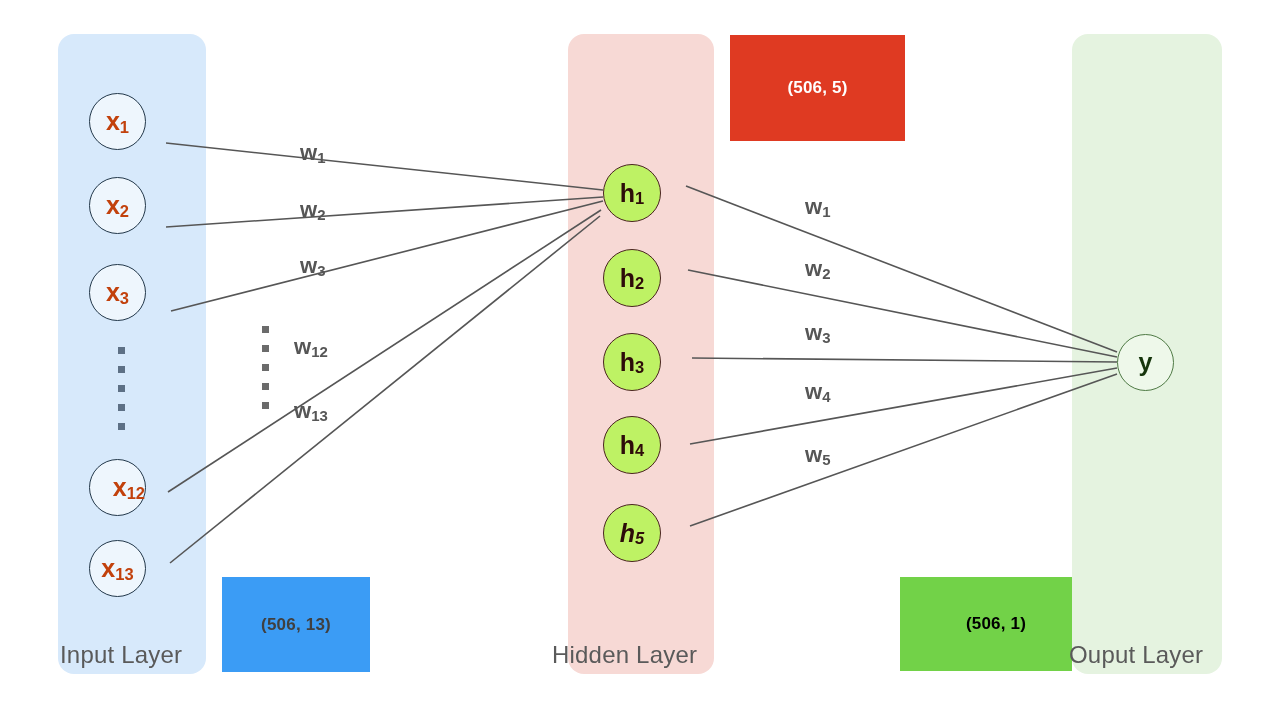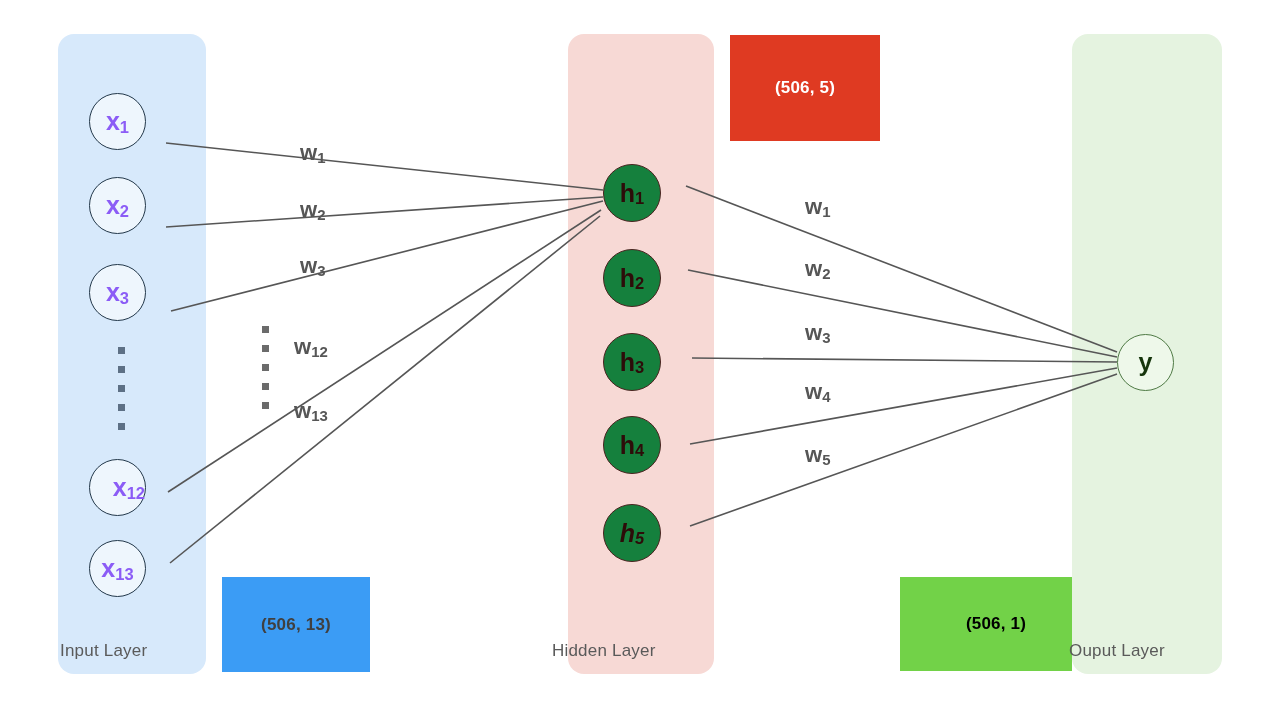--- a/index.html
+++ b/index.html
@@ -22,21 +22,21 @@
     position: absolute;
     border-radius: 16px;
   }
   #panel-input  { left: 58px;   top: 34px; width: 148px; height: 640px; background: #d7e9fb; }
   #panel-hidden { left: 568px;  top: 34px; width: 146px; height: 640px; background: #f7d9d5; }
   #panel-output { left: 1072px; top: 34px; width: 150px; height: 640px; background: #e5f3e0; }
 
   
   .layer-caption {
     position: absolute;
-    font-size: 17px;
+    font-size: 24px;
     color: #5a5a5a;
     letter-spacing: 0.2px;
     white-space: nowrap;
   }
   #caption-input  { left: 60px;   top: 641px; }
   #caption-hidden { left: 552px;  top: 641px; }
   #caption-output { left: 1069px; top: 641px; }
 
   
   #edges {
@@ -65,27 +65,27 @@
     font-weight: bold;
     vertical-align: baseline;
     position: relative;
     bottom: -0.16em;
     line-height: 1;
   }
   .node-input {
     width: 57px; height: 57px;
     border: 1.7px solid #23384a;
     background: #eef6fd;
-    color: #8b5cf6;
+    color: #c2410c;
     font-size: 25px;
   }
   .node-hidden {
     width: 58px; height: 58px;
     border: 1.5px solid #4a2320;
-    background: #15803d;
+    background: #bef264;
     color: #2d0c09;
     font-size: 25px;
   }
   .node-output {
     width: 57px; height: 57px;
     border: 1.6px solid #4f7a45;
     background: #eef8ea;
     color: #16350c;
     font-size: 25px;
   }
@@ -126,21 +126,21 @@
   .shapebox {
     position: absolute;
     display: flex;
     align-items: center;
     justify-content: center;
     font-size: 17px;
     font-weight: bold;
     letter-spacing: 0.2px;
   }
   #shape-input  { left: 222px; top: 577px; width: 148px; height: 95px;  background: #3b9cf5; color: #404040; }
-  #shape-hidden { left: 730px; top: 35px;  width: 150px; height: 106px; background: #df3a22; color: #ffffff; }
+  #shape-hidden { left: 730px; top: 35px;  width: 175px; height: 106px; background: #df3a22; color: #ffffff; }
   #shape-output { left: 900px; top: 577px; width: 152px; height: 94px;  background: #72d248; color: #000000; padding-left: 20px; }
 </style>
 </head>
 <body>
 
 <div id="canvas">
 
   <div class="panel" id="panel-input"></div>
   <div class="panel" id="panel-hidden"></div>
   <div class="panel" id="panel-output"></div>

